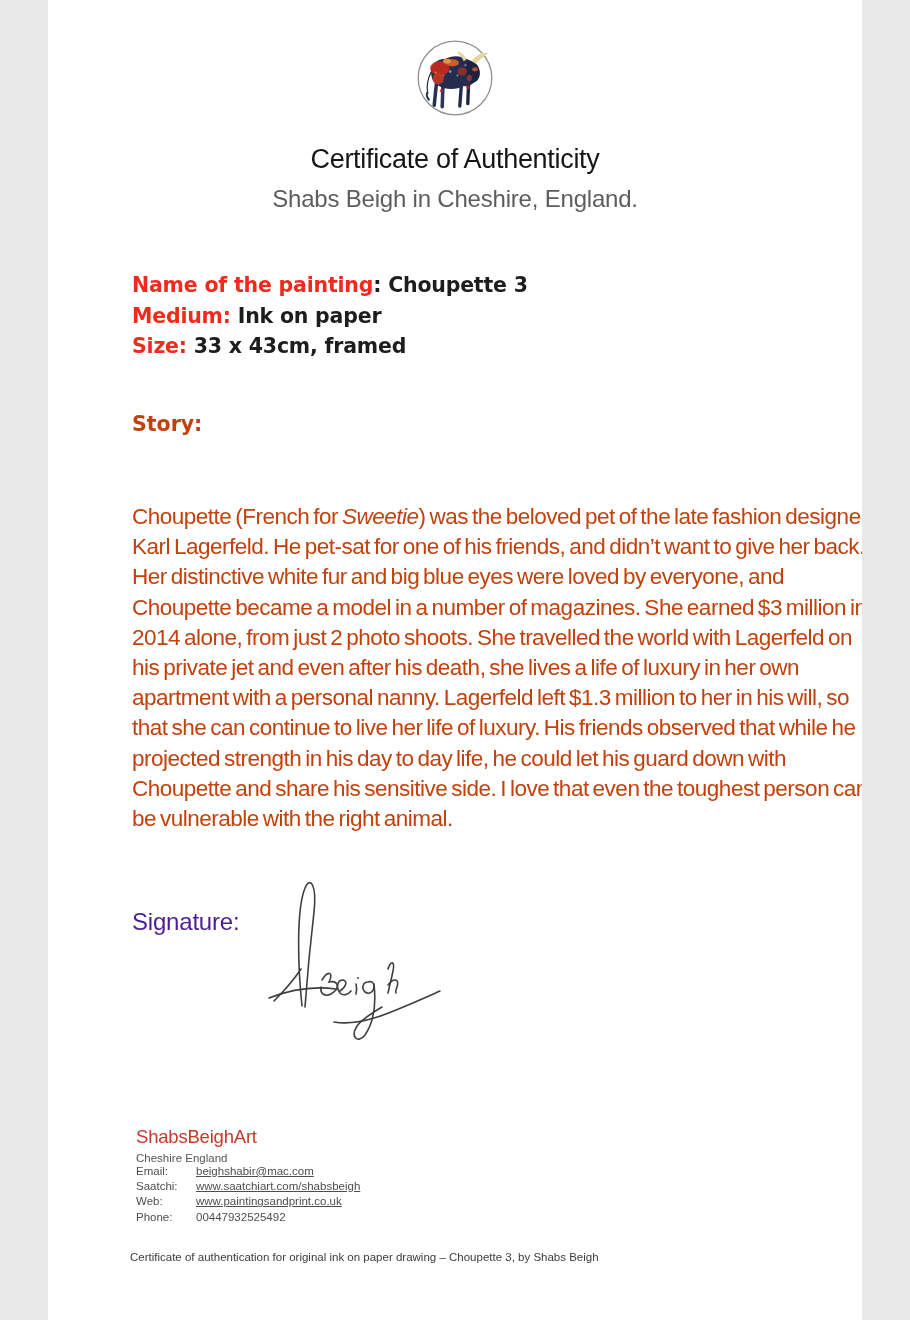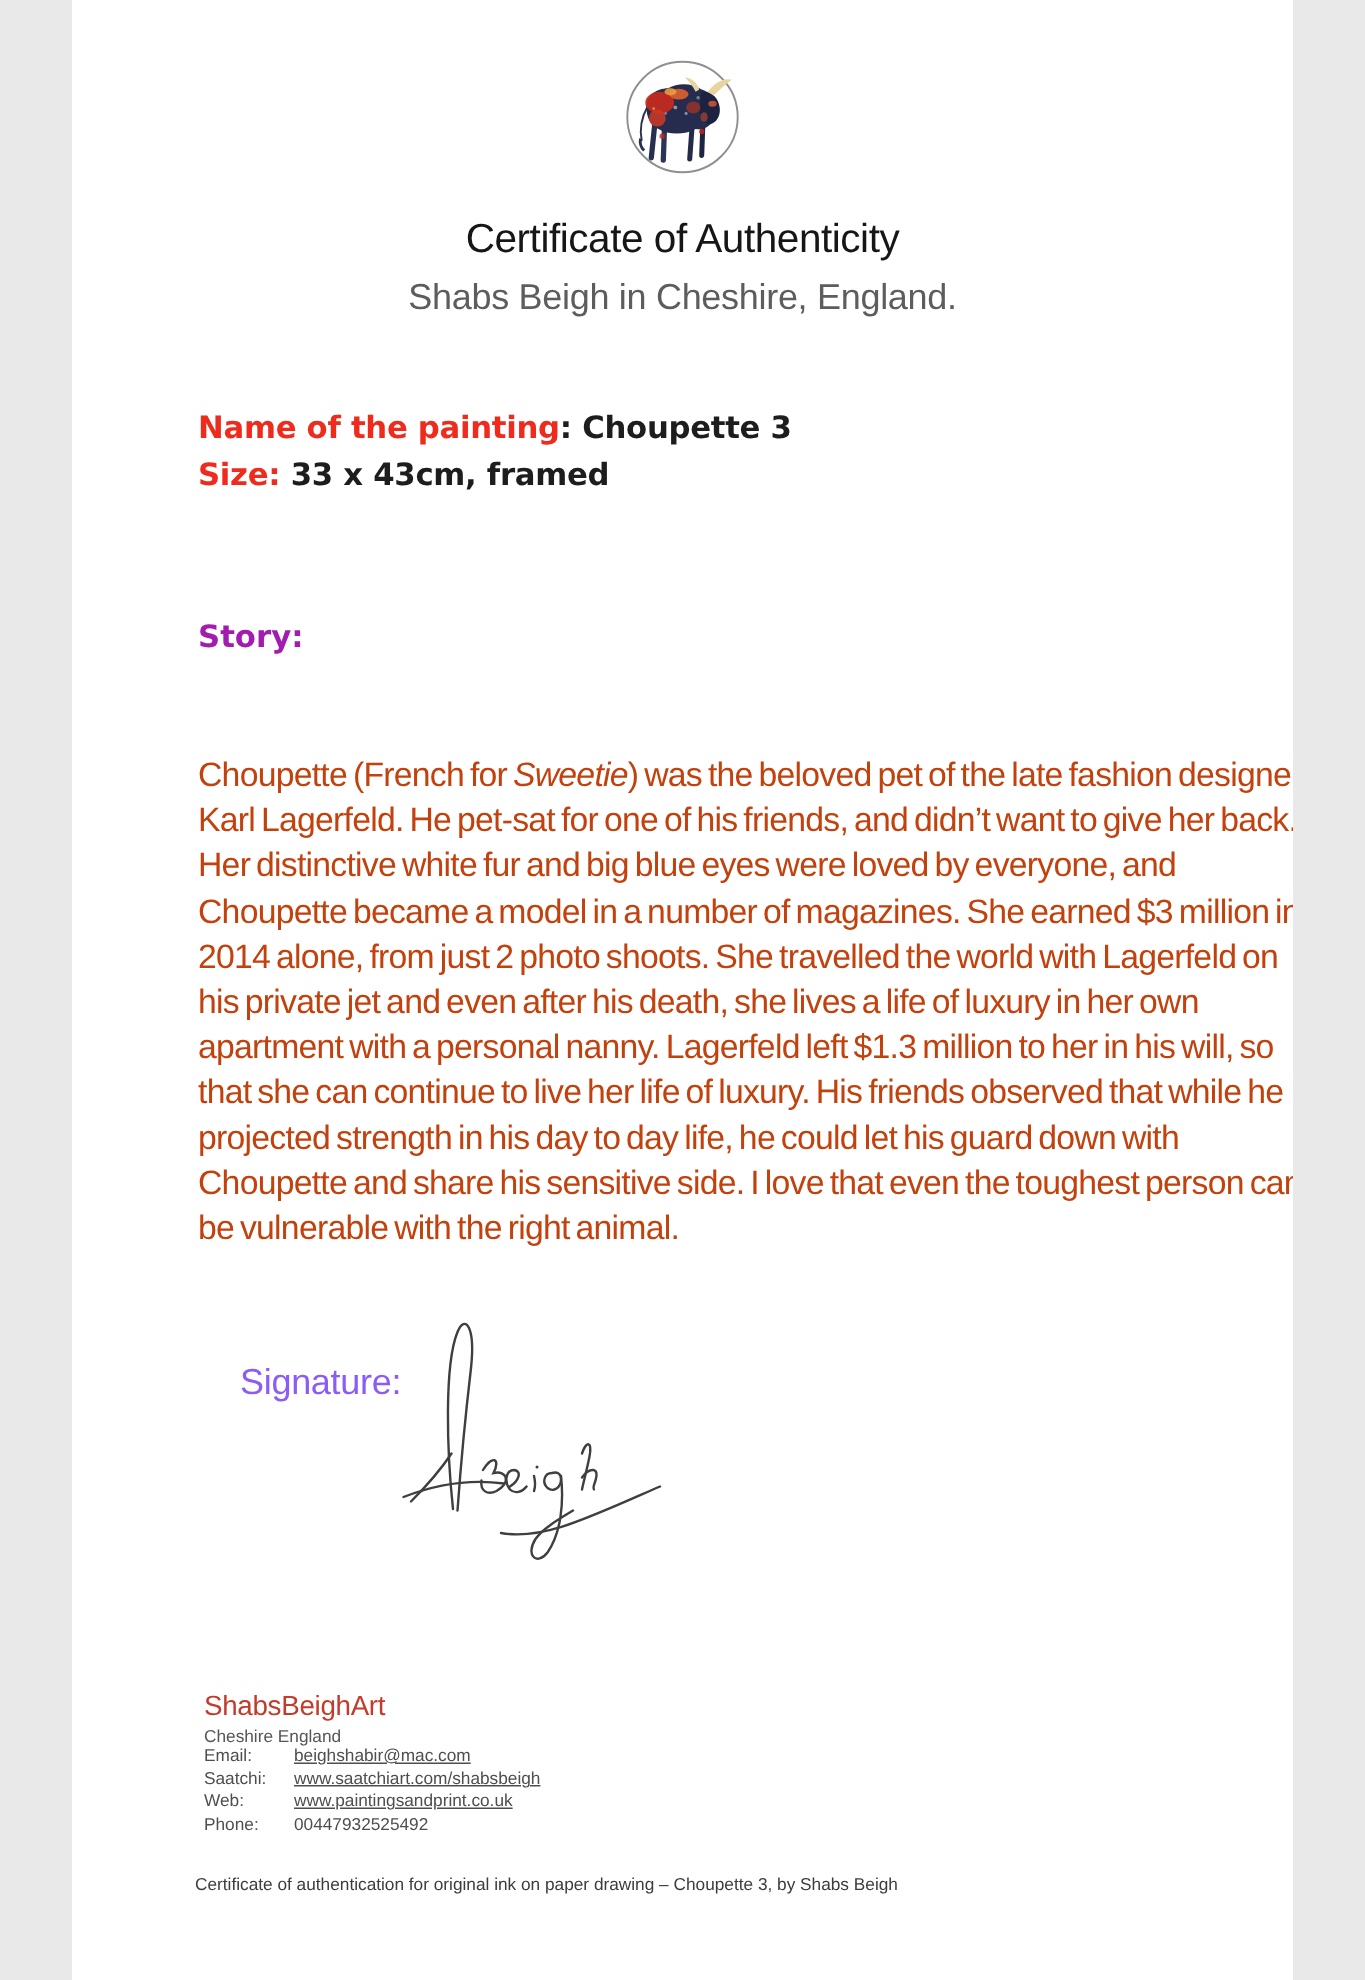--- a/index.html
+++ b/index.html
@@ -57,21 +57,21 @@
   .red-part  { color: #ee2b1c; }
   .dark-part { color: #1d1d1d; }
 
   .story-heading {
     position: absolute;
     top: 412px;
     left: 84px;
     font-family: "DejaVu Sans", sans-serif;
     font-weight: bold;
     font-size: 20.5px;
-    color: #a21caf;
+    color: #c2410c;
   }
 
   .quote {
     position: absolute;
     top: 444px;
     left: 84px;
     font-size: 22.5px;
     letter-spacing: -0.5px;
     word-spacing: -1.5px;
     color: #1b1b1b;
@@ -90,22 +90,21 @@
     text-align: left;
   }
   .paragraph .italic { font-style: italic; }
 
   .signature-label {
     position: absolute;
     top: 908px;
     left: 84px;
     font-size: 24px;
     letter-spacing: -0.2px;
-    color: #8b5cf6;
-    margin-left: 28px;
+    color: #4c1d95;
   }
   .signature-svg {
     position: absolute;
     top: 874px;
     left: 214px;
   }
 
   .footer {
     position: absolute;
     top: 1126px;
@@ -178,20 +177,21 @@
     </svg>
   </div>
 
   <div class="title">Certificate of Authenticity</div>
   <div class="subtitle">
     <span>Shabs Beigh in Cheshire, England.</span>
   </div>
 
   <div class="details">
     <div><span class="red-part">Name of the painting</span><span class="dark-part">: Choupette 3</span></div>
+    <div><span class="red-part">Medium:</span><span class="dark-part"> Ink on paper</span></div>
     <div><span class="red-part">Size:</span><span class="dark-part"> 33 x 43cm, framed</span></div>
   </div>
 
   <div class="story-heading">Story:</div>
   <div class="paragraph"><span>Choupette (French for </span><span class="italic">Sweetie</span><span>) was the beloved pet of the late fashion designer, Karl Lagerfeld. He pet-sat for one of his friends, and didn’t want to give her back. Her distinctive white fur and big blue eyes were loved by everyone, and Choupette became a model in a number of magazines. She earned $3 million in 2014 alone, from just 2 photo shoots. She travelled the world with Lagerfeld on his private jet and even after his death, she lives a life of luxury in her own apartment with a personal nanny. Lagerfeld left $1.3 million to her in his will, so that she can continue to live her life of luxury. His friends observed that while he projected strength in his day to day life, he could let his guard down with Choupette and share his sensitive side. I love that even the toughest person can be vulnerable with the right animal.</span></div>
 
   <div class="signature-label">Signature:</div>
   <div class="signature-svg">
     <svg viewBox="0 0 185 190" width="185" height="190" aria-hidden="true">
       <g fill="none" stroke="#3f3f3f" stroke-width="1.6" stroke-linecap="round">

